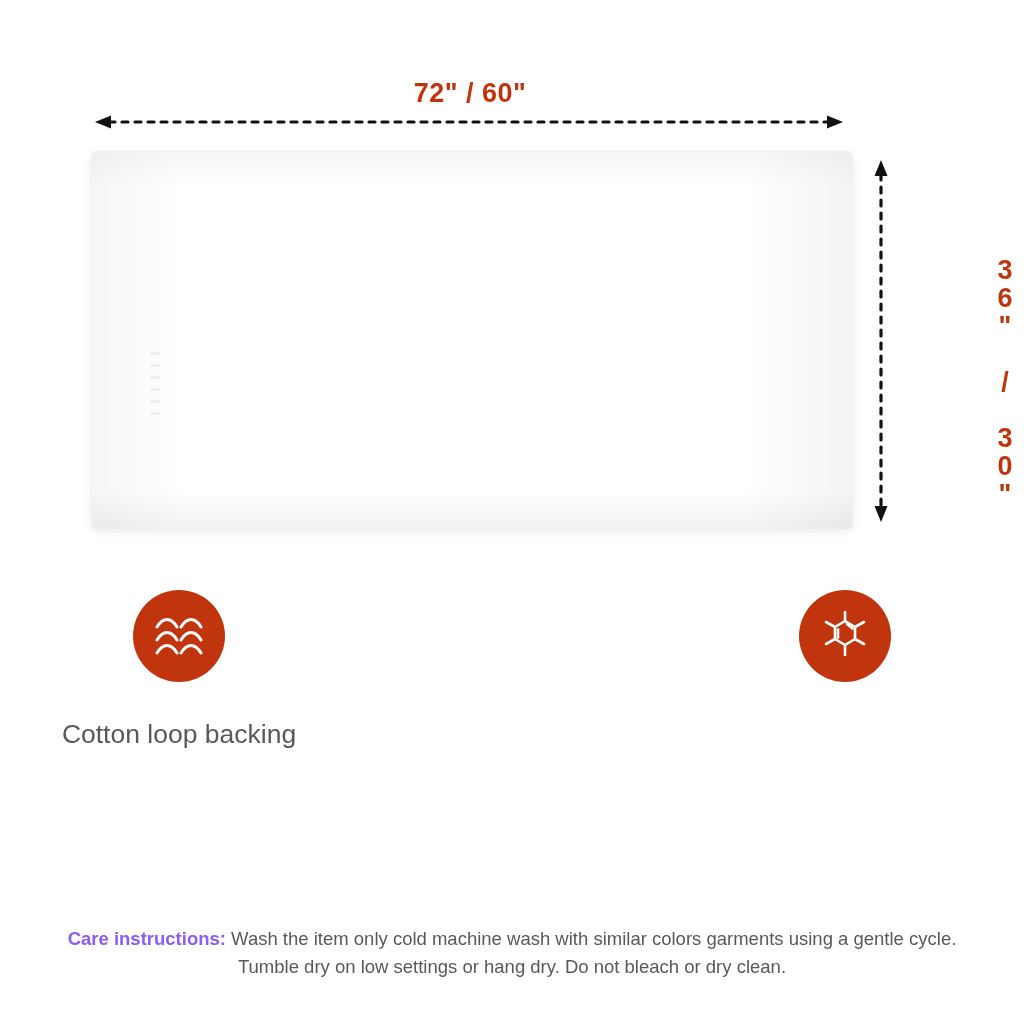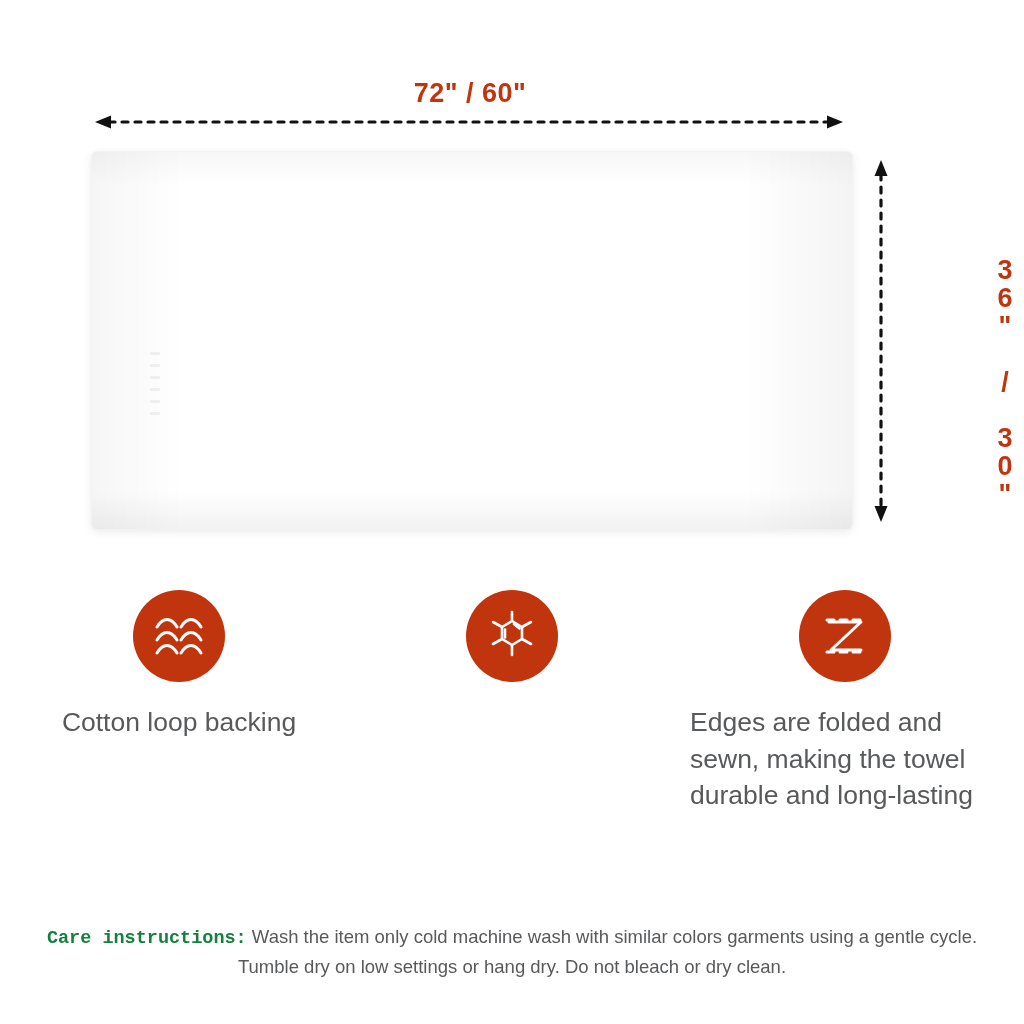--- a/index.html
+++ b/index.html
@@ -113,40 +113,40 @@
   .feature-icon {
     width: 92px;
     height: 92px;
     border-radius: 50%;
     background: #c0350d;
     display: flex;
     align-items: center;
     justify-content: center;
   }
   .feature-text {
-    margin-top: 22px;
+    margin-top: 34px;
     font-size: 26.5px;
     line-height: 1.38;
-    text-align: left;
+    text-align: center;
     color: #58595b;
   }
 
   
   .care {
     position: absolute;
     left: 50%;
     transform: translateX(-50%);
     bottom: 42px;
     width: 950px;
     text-align: center;
     font-size: 18.5px;
     line-height: 1.55;
     color: #58595b;
   }
-  .care b { color: #15803d; font-family: Liberation Mono, monospace; }
+  .care b { color: #8b5cf6; }
 </style>
 </head>
 <body>
 
 <div class="dim-label-top">72" / 60"</div>
 
 <svg class="h-arrow" viewBox="0 0 748 14">
   <line x1="14" y1="7" x2="734" y2="7" stroke="#111111" stroke-width="3.2" stroke-dasharray="6 7" stroke-linecap="round"></line>
   <polygon points="0,7 16,0.5 16,13.5" fill="#111111"></polygon>
   <polygon points="748,7 732,0.5 732,13.5" fill="#111111"></polygon>
@@ -194,30 +194,18 @@
           <line x1="27" y1="36" x2="27" y2="46"></line>
           <line x1="17" y1="30" x2="8" y2="35"></line>
           <line x1="17" y1="18" x2="8" y2="13"></line>
           <line x1="20" y1="20.5" x2="20" y2="28.5"></line>
           <line x1="34.5" y1="19.5" x2="29" y2="15"></line>
         </g>
       </svg>
     </div>
   </div>
 
-  <div class="feature">
-    <div class="feature-icon">
-      <svg width="52" height="52" viewBox="0 0 52 52">
-        <g fill="none" stroke="#ffffff" stroke-width="3" stroke-linecap="round" stroke-linejoin="round">
-          <path d="M8 10 H44" stroke-dasharray="7 6"></path>
-          <path d="M8 42 H44" stroke-dasharray="7 6"></path>
-          <path d="M10 12 L42 12 L12 40 L42 40" stroke-dasharray="0"></path>
-        </g>
-      </svg>
-    </div>
-    <div class="feature-text">Edges are folded and sewn, making the towel durable and long-lasting</div>
-  </div>
 
 </div>
 
 <div class="care">
   <b>Care instructions:</b><span> Wash the item only cold machine wash with similar colors garments using a gentle cycle. Tumble dry on low settings or hang dry. Do not bleach or dry clean.</span>
 </div>
 
 </body></html>

